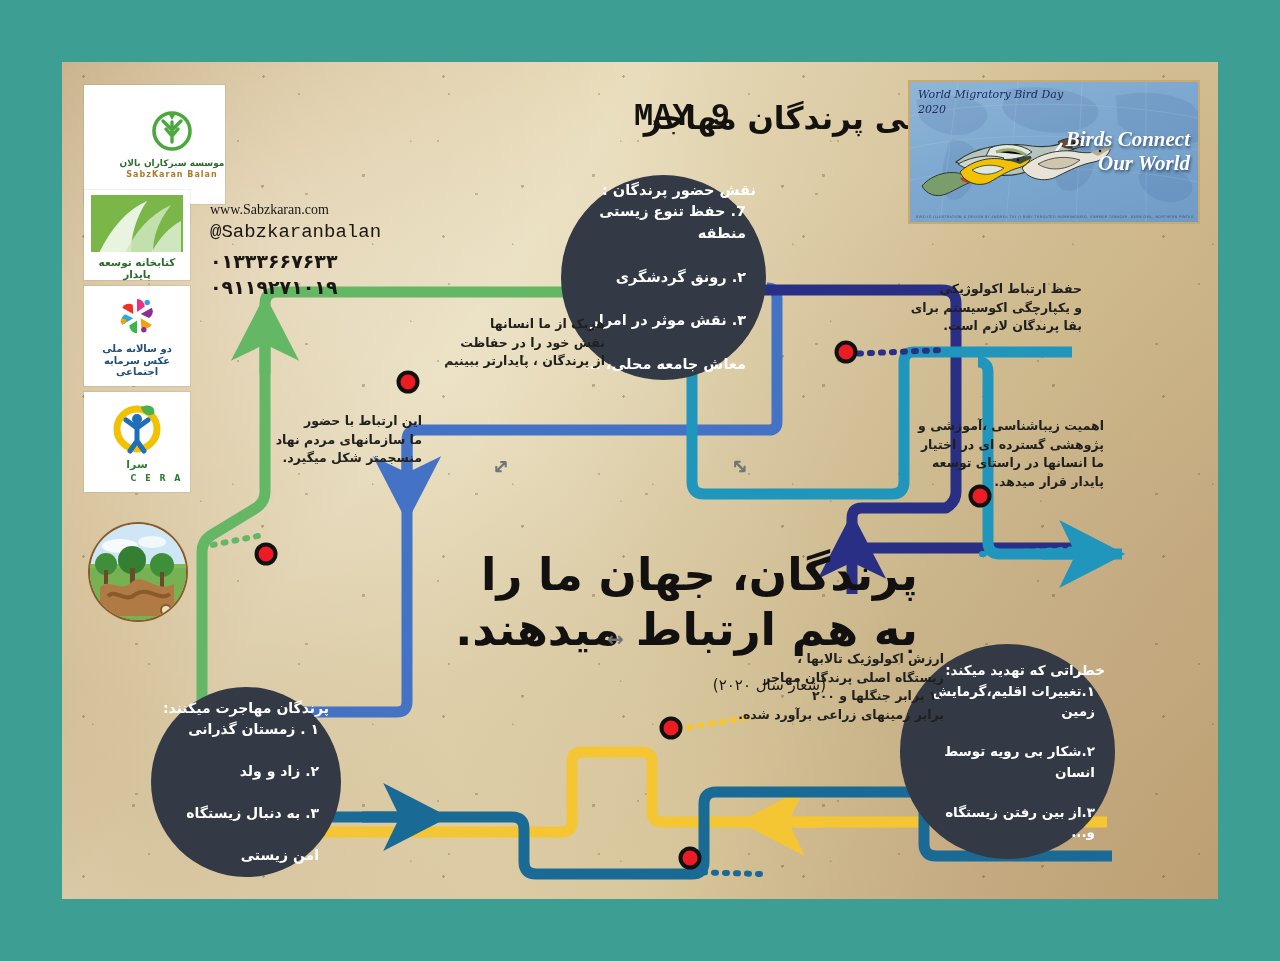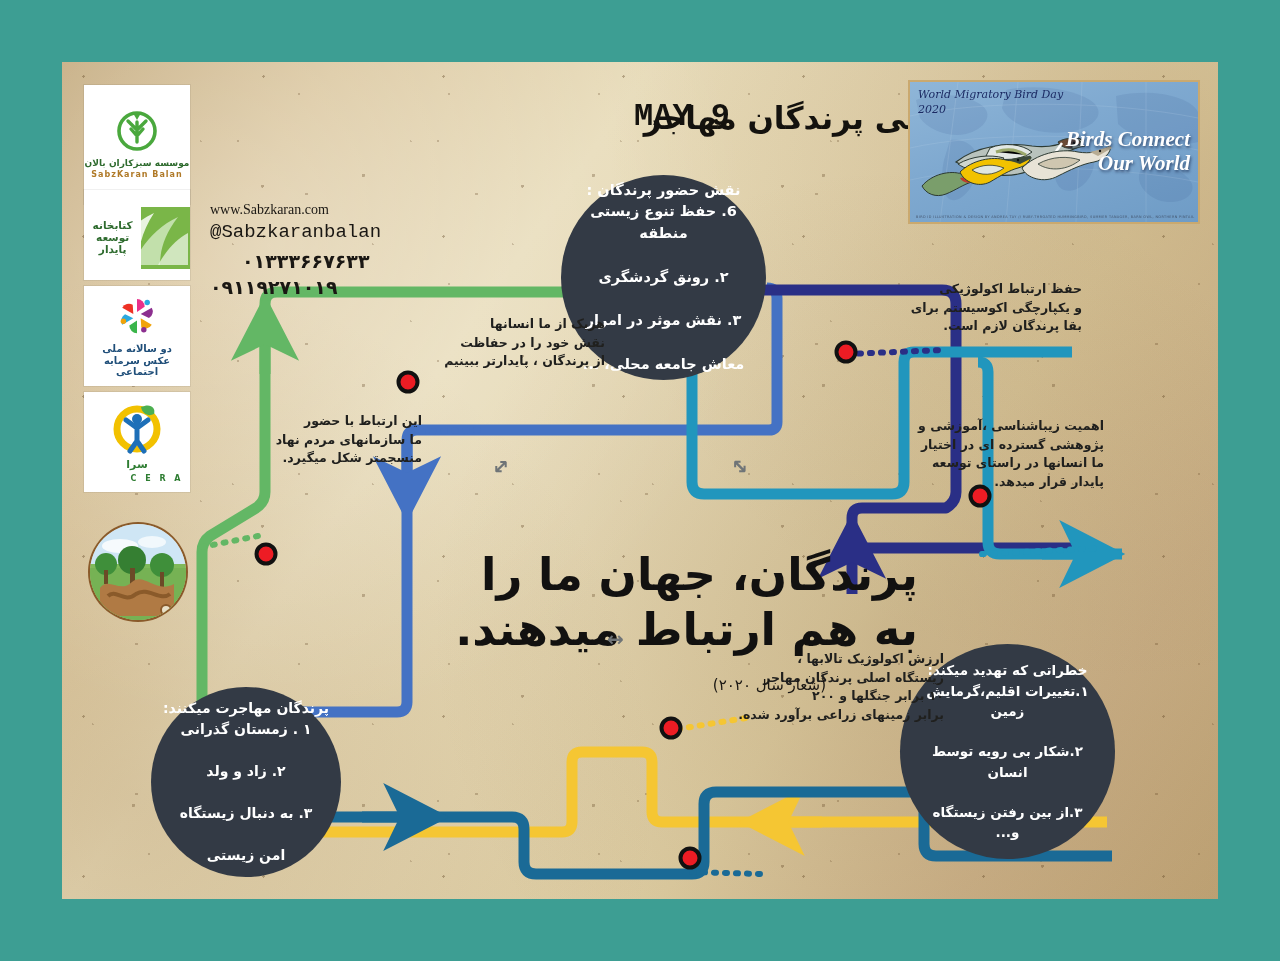--- a/index.html
+++ b/index.html
@@ -43,21 +43,21 @@
   .logo{position:absolute;background:#fff;box-shadow:0 0 0 1px rgba(0,0,0,.06);}
   .logo-cap{font-size:9px;font-weight:bold;color:#2e6b2e;text-align:center;line-height:1.15;}
 
   
   .fa{font-family:"DejaVu Sans","Liberation Sans",sans-serif;direction:rtl;}
   .blurb{position:absolute;color:#20201e;font-weight:bold;font-size:12.5px;line-height:1.48;text-align:right;}
   .dark-circle{
     position:absolute;border-radius:50%;
     background:#333a45;color:#fff;
     display:flex;align-items:center;justify-content:center;
-    text-align:center;font-weight:bold;line-height:1.5;
+    text-align:right;font-weight:bold;line-height:1.5;
   }
   .dark-circle span{display:block;padding:0 10px;}
 
   
   #title{position:absolute;color:#14120e;font-weight:bold;}
   #may{position:absolute;font-family:Liberation Mono, monospace;font-weight:bold;color:#14120e;direction:ltr;}
   #contact{position:absolute;direction:ltr;text-align:left;color:#1a1713;font-family:"Liberation Serif","DejaVu Serif",serif;}
   #contact .ln{line-height:1.38;}
   #phones{direction:rtl;text-align:left;font-weight:bold;letter-spacing:.5px;}
 
@@ -138,31 +138,31 @@
     <g>
       <circle cx="346" cy="320" r="9.5" fill="#ed1c24" stroke="#111" stroke-width="4"></circle>
       <circle cx="204" cy="492" r="9.5" fill="#ed1c24" stroke="#111" stroke-width="4"></circle>
       <circle cx="784" cy="290" r="9.5" fill="#ed1c24" stroke="#111" stroke-width="4"></circle>
       <circle cx="918" cy="434" r="9.5" fill="#ed1c24" stroke="#111" stroke-width="4"></circle>
       <circle cx="609" cy="666" r="9.5" fill="#ed1c24" stroke="#111" stroke-width="4"></circle>
       <circle cx="628" cy="796" r="9.5" fill="#ed1c24" stroke="#111" stroke-width="4"></circle>
     </g>
   </svg>
 
-  <div class="logo" style="left:22px;top:23px;width:106px;height:119px;display:flex;flex-direction:column;align-items:center;justify-content:center;gap:2px;">
+  <div class="logo" style="left:22px;top:23px;width:106px;height:119px;display:flex;flex-direction:column;align-items:center;justify-content:center;gap:2px;padding-left:35px;">
     <svg width="52" height="46" viewBox="0 0 52 46">
       <circle cx="26" cy="21" r="18" fill="none" stroke="#4aa83d" stroke-width="3.6"></circle>
       <path d="M26 32 L26 12 M26 20 L17 11 M26 20 L35 11 M26 26 L20 19 M26 26 L32 19" stroke="#4aa83d" stroke-width="3.4" fill="none" stroke-linecap="round"></path>
       <path d="M26 10 L22 3 L30 3 Z" fill="#4aa83d"></path>
     </svg>
     <div class="logo-cap fa">موسسه سبزکاران بالان</div>
     <div class="logo-cap" style="color:#b07a28;letter-spacing:1px;font-size:8px;">SabzKaran Balan</div>
   </div>
 
-  <div class="logo" style="left:22px;top:128px;width:106px;height:90px;display:flex;flex-direction:row;align-items:center;justify-content:flex-start;">
+  <div class="logo" style="left:22px;top:128px;width:106px;height:90px;display:flex;flex-direction:column;align-items:center;justify-content:flex-start;">
     <div style="width:92px;height:62px;margin-top:5px;background:#7ab648;position:relative;overflow:hidden;">
       <svg width="92" height="62" viewBox="0 0 92 62">
         <path d="M8 58 C20 34 34 16 56 6 C44 24 40 42 40 58 Z" fill="#e8f3e0"></path>
         <path d="M34 58 C44 38 58 20 80 10 C66 28 62 44 62 58 Z" fill="#cfe8bd" opacity=".85"></path>
         <path d="M60 58 C68 44 78 32 90 26 L90 58 Z" fill="#eef6e6" opacity=".75"></path>
       </svg>
     </div>
     <div class="logo-cap fa" style="color:#2e6b2e;font-size:10.5px;margin-top:4px;">کتابخانه توسعه پایدار</div>
   </div>
 
@@ -223,21 +223,21 @@
       <circle cx="76" cy="86" r="5" fill="#e9e0c8" stroke="#8a5a2a" stroke-width="2"></circle>
     </svg>
   </div>
 
   <h1 id="title" class="fa" style="right:180px;top:38px;margin:0;font-size:31px;">روز جهانی پرندگان مهاجر</h1>
   <div id="may" style="left:572px;top:36px;font-size:32px;">MAY 9</div>
 
   <div id="contact" style="left:148px;top:138px;">
     <div class="ln" style="font-size:14px;">www.Sabzkaran.com</div>
     <div class="ln" style="font-size:19px;font-family:Liberation Mono, monospace;">@Sabzkaranbalan</div>
-    <div class="ln fa" id="phones" style="font-size:19px;margin-top:2px;margin-left:32px;">۰۱۳۳۳۶۶۷۶۳۳</div>
+    <div class="ln fa" id="phones" style="font-size:19px;margin-top:2px;">۰۱۳۳۳۶۶۷۶۳۳</div>
     <div class="ln fa" style="font-size:19px;direction:rtl;text-align:left;font-weight:bold;letter-spacing:.5px;">۰۹۱۱۹۲۷۱۰۱۹</div>
   </div>
 
   <div id="banner">
     <svg class="wm" style="left:0;top:0;width:288px;height:140px;" viewBox="0 0 288 140">
       <g fill="#2b4b86" opacity=".30">
         <path d="M6 18 C24 10 54 12 70 22 C86 32 74 48 56 52 C40 56 18 48 10 36 Z"></path>
         <path d="M40 58 C56 56 70 66 68 84 C66 104 52 120 42 118 C32 116 30 96 34 78 Z"></path>
         <path d="M96 8 C124 2 160 6 180 18 C198 30 186 46 158 50 C128 54 98 42 92 26 Z"></path>
         <path d="M150 58 C172 54 186 66 184 82 C182 100 166 112 154 108 C142 104 140 76 150 58 Z"></path>
@@ -295,21 +295,21 @@
     <div class="bc">
       <div>Birds Connect</div>
       <div>Our World</div>
     </div>
     <div class="credit">BIRD ID ILLUSTRATION &amp; DESIGN BY ANDREA TAY // RUBY-THROATED HUMMINGBIRD, SUMMER TANAGER, BARN OWL, NORTHERN PINTAIL</div>
   </div>
 
   <div class="dark-circle fa" style="left:499px;top:113px;width:205px;height:205px;font-size:14.5px;">
     <span>
       <b>نقش حضور پرندگان :</b><br>
-      <span>6. حفظ تنوع زیستی منطقه</span><br>
+      <span>7. حفظ تنوع زیستی منطقه</span><br>
       <span>۲. رونق گردشگری</span><br>
       <span>۳. نقش موثر در امرار</span><br>
       <span>معاش جامعه محلی، ...</span>
     </span>
   </div>
 
   <div class="dark-circle fa" style="left:89px;top:625px;width:190px;height:190px;font-size:14px;">
     <span>
       <b>پرندگان مهاجرت میکنند:</b><br>
       <span>۱ . زمستان گذرانی</span><br>

